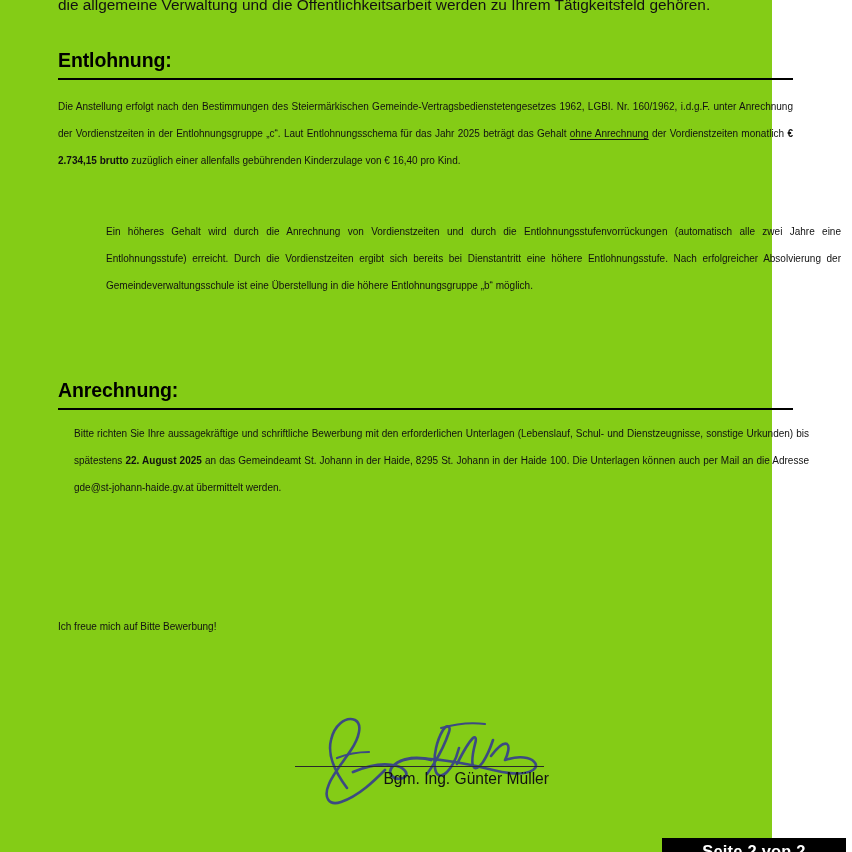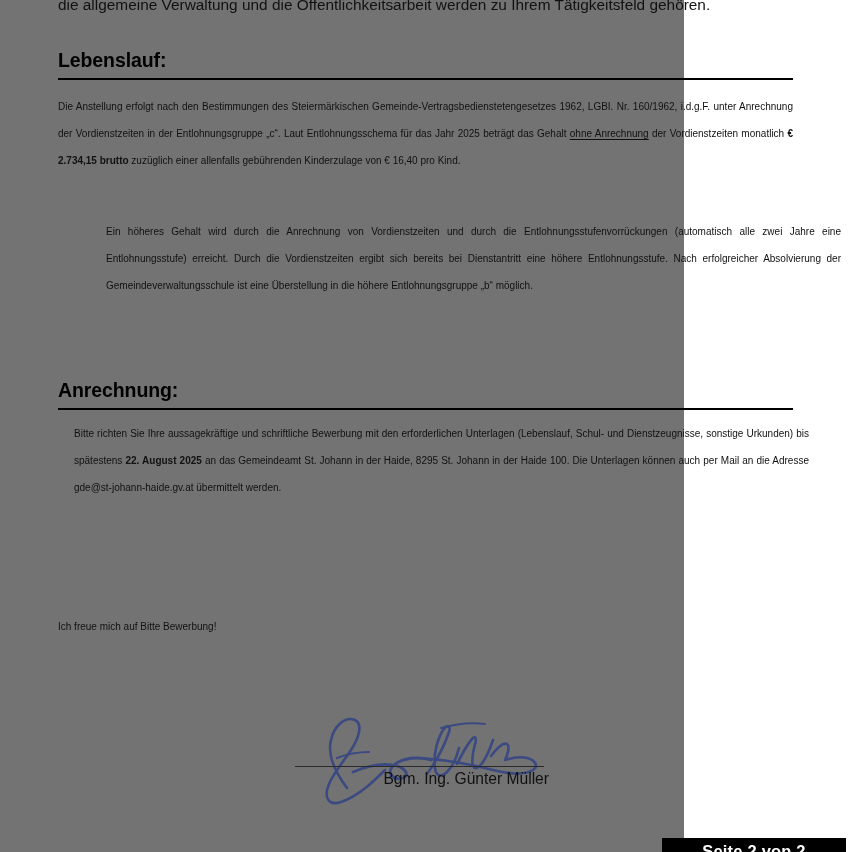--- a/index.html
+++ b/index.html
@@ -14,23 +14,23 @@
     position: relative;
     overflow: hidden;
     font-family: "Liberation Sans", sans-serif;
     color: #000000;
     -webkit-font-smoothing: antialiased;
   }
 
   .page {
     position: absolute;
     inset: 0;
-    width: 684px;
+    width: 772px;
     height: 852px;
-    background: #737373;
+    background: #84cc16;
   }
 
   
   .clipped-line {
     position: absolute;
     left: 58px;
     top: -9px;
     width: 735px;
     font-size: 15.4px;
     line-height: 27px;
@@ -137,21 +137,21 @@
   }
 </style>
 </head>
 <body>
 
 <div class="page">
 
   <div class="clipped-line">die allgemeine Verwaltung und die Öffentlichkeitsarbeit werden zu Ihrem Tätigkeitsfeld gehören.</div>
 
   <div id="entlohnung-heading">
-    <h2 class="section-heading">Lebenslauf:</h2>
+    <h2 class="section-heading">Entlohnung:</h2>
     <hr class="rule">
   </div>
 
   <p id="entlohnung-par-1" class="body-par"><span>Die Anstellung erfolgt nach den Bestimmungen des Steiermärkischen Gemeinde-Vertragsbedienstetengesetzes 1962, LGBI. Nr. 160/1962, i.d.g.F. unter Anrechnung der Vordienstzeiten in der Entlohnungsgruppe „c“. Laut Entlohnungsschema für das Jahr 2025 beträgt das Gehalt </span><span class="u">ohne Anrechnung</span><span> der Vordienstzeiten monatlich </span><span class="b">€ 2.734,15 brutto</span><span> zuzüglich einer allenfalls gebührenden Kinderzulage von € 16,40 pro Kind.</span></p>
 
   <p id="entlohnung-par-2" class="body-par">Ein höheres Gehalt wird durch die Anrechnung von Vordienstzeiten und durch die Entlohnungsstufenvorrückungen (automatisch alle zwei Jahre eine Entlohnungsstufe) erreicht. Durch die Vordienstzeiten ergibt sich bereits bei Dienstantritt eine höhere Entlohnungsstufe. Nach erfolgreicher Absolvierung der Gemeindeverwaltungsschule ist eine Überstellung in die höhere Entlohnungsgruppe „b“ möglich.</p>
 
   <div id="bewerbung-heading">
     <h2 class="section-heading">Anrechnung:</h2>
     <hr class="rule">

